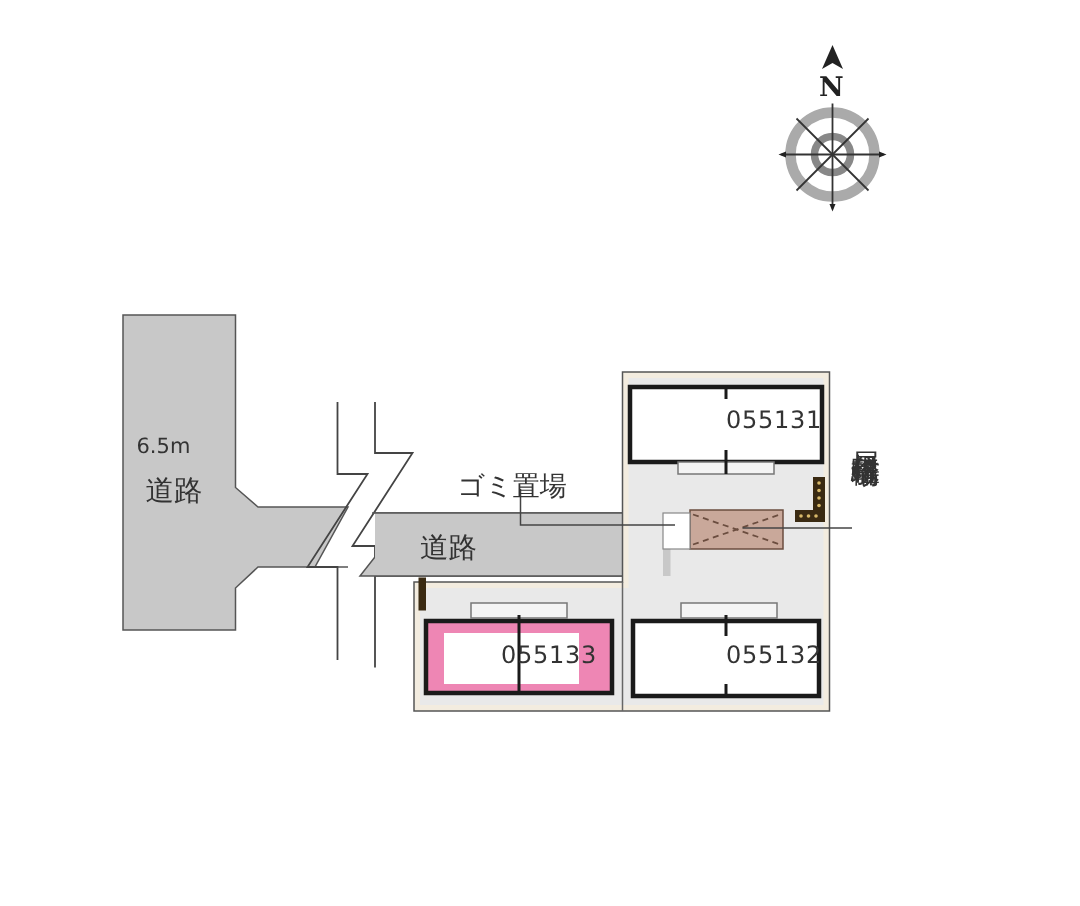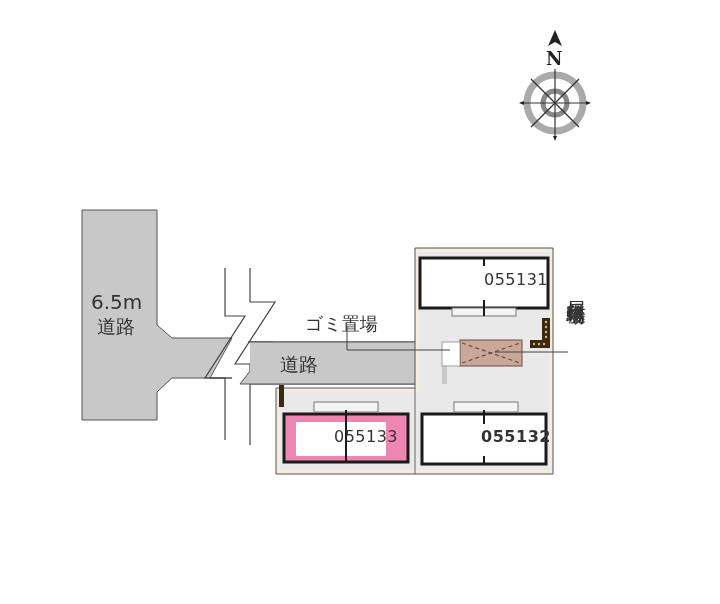--- a/index.html
+++ b/index.html
@@ -78,22 +78,22 @@
     <line x1="-24" y1="24" x2="24" y2="-24" stroke="#333" stroke-width="1.2"></line>
     <polygon points="-36,0 -31,-2 -31,2" fill="#222"></polygon>
     <polygon points="36,0 31,-2 31,2" fill="#222"></polygon>
     <polygon points="0,38 -2,33 2,33" fill="#222"></polygon>
   </g>
   <polygon points="555,30 548,46 555,42 562,46" fill="#222"></polygon>
 </svg>
 
 <div class="label" style="left:546px; top:48px; font-size:18px; font-weight:bold; font-family:'DejaVu Serif', serif; color:#222;">N</div>
 
-<div class="label" style="left:91px; top:290px; font-size:20px;">6.5m</div>
+<div class="label" style="left:91px; top:290px; font-size:14px;">6.5m</div>
 <div class="label" style="left:97px; top:314px; font-size:19px;">道路</div>
 <div class="label" style="left:280px; top:352px; font-size:19px;">道路</div>
 
 <div class="label" style="left:305px; top:312px; font-size:18px;">ゴミ置場</div>
 <div class="label vert" style="left:566px; top:286px; font-size:19px; line-height:22px;">屋根付駐輪場</div>
 
 <div class="unit-num" style="left:420px; top:270px; width:128px;">055131</div>
-<div class="unit-num" style="left:422px; top:427px; width:124px;font-weight:bold;">055132</div>
+<div class="unit-num" style="left:422px; top:427px; width:124px;">055132</div>
 <div class="unit-num" style="left:284px; top:427px; width:100px;">055133</div>
 
 </body></html>

